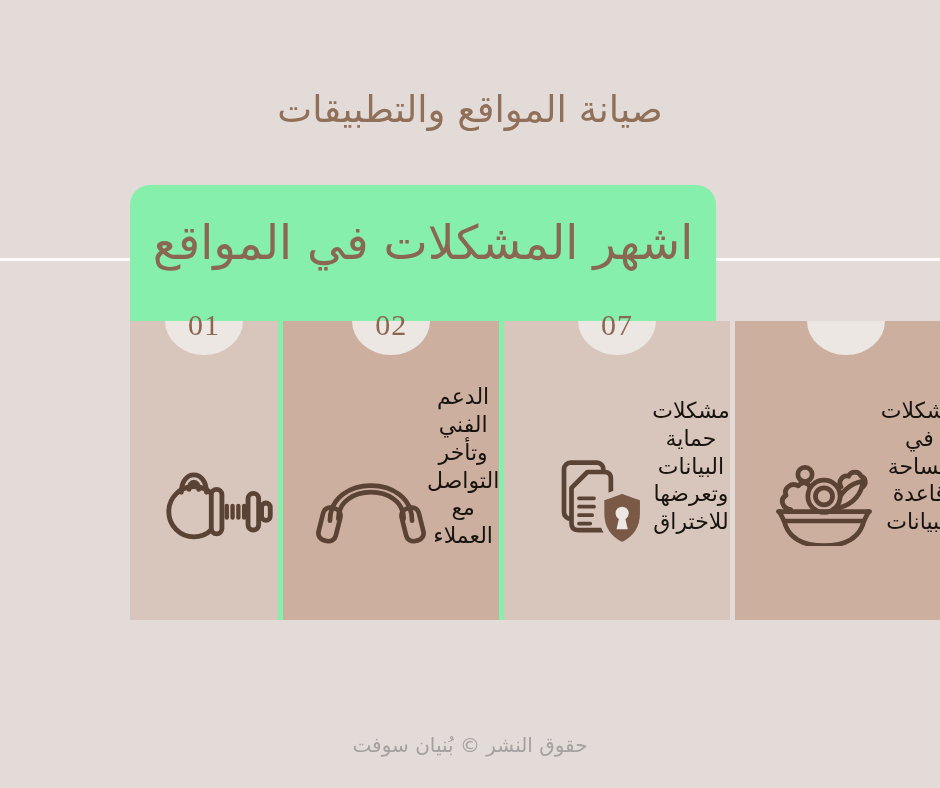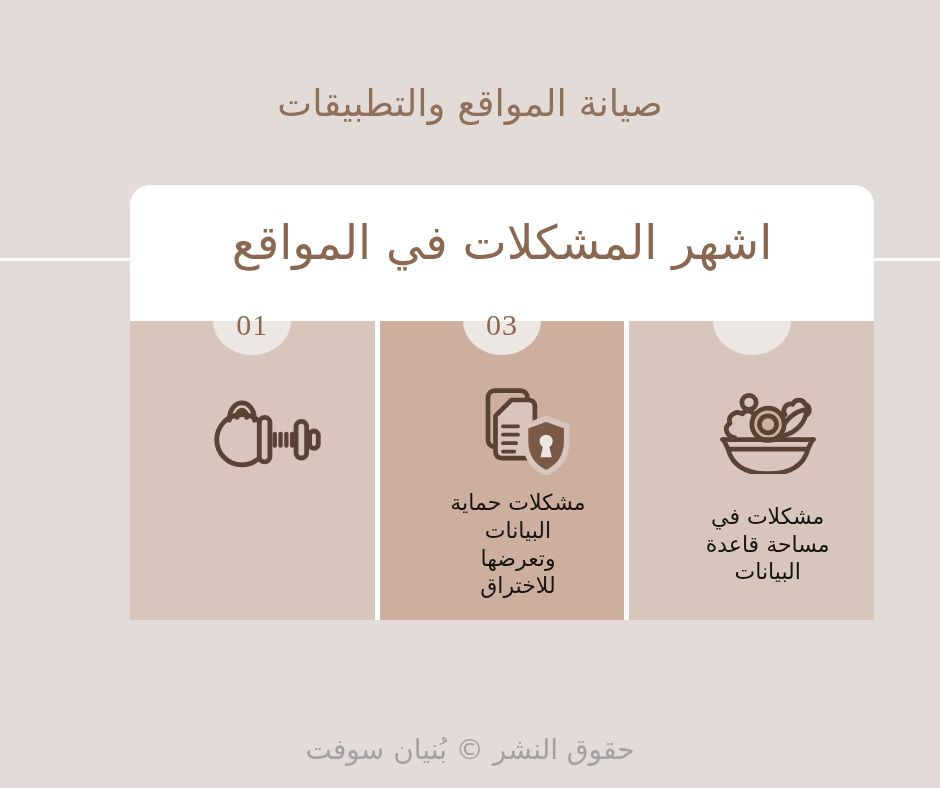--- a/index.html
+++ b/index.html
@@ -2,40 +2,40 @@
 <html lang="ar"><head>
 <meta charset="utf-8">
 <style>
   html,body{margin:0;padding:0;}
   body{
     width:940px;height:788px;position:relative;overflow:hidden;
     background:#e3dbd7;
     font-family:"DejaVu Sans",sans-serif;
   }
   .top-heading{
-    position:absolute;top:82px;left:0;width:100%;
+    position:absolute;top:88px;left:0;width:100%;
     text-align:center;font-size:37px;font-weight:500;color:#91705a;
   }
   .divider{
     position:absolute;top:258px;left:0;width:100%;height:3px;background:#fcfbf9;
   }
   .panel{
-    position:absolute;left:130px;top:185px;width:744px;height:435px;
-    background:#ffffff;border-radius:20px 20px 0 0;
+    position:absolute;left:130px;top:185px;width:586px;height:435px;
+    background:#86efac;border-radius:20px 20px 0 0;
   }
   .panel-title{
     position:absolute;top:30px;left:0;width:100%;
     text-align:center;font-size:47px;font-weight:500;color:#8a6751;
   }
   .columns{
     position:absolute;left:0;bottom:0;width:100%;height:299px;
     display:flex;gap:5px;
   }
   .column{
-    flex:1;position:relative;display:flex;flex-direction:column;align-items:center;padding-left:32px;
+    flex:1;position:relative;display:flex;flex-direction:row;align-items:center;padding-left:32px;
   }
   .column:nth-child(odd){background:#d8c5bb;}
   .column:nth-child(even){background:#cdafa0;}
   .notch{
     position:absolute;top:0;left:50%;transform:translateX(-50%);
     width:78px;height:34px;background:#ece7e2;
     border-radius:0 0 50% 50% / 0 0 100% 100%;
   }
   .num{
     position:absolute;top:-13px;left:0;width:100%;text-align:center;
@@ -49,21 +49,21 @@
   .col-text-wrap{
     flex:1;width:100%;display:flex;align-items:center;justify-content:center;
     padding-bottom:8px;
   }
   .col-text{
     white-space:pre-line;text-align:center;direction:rtl;
     font-size:22px;line-height:1.26;color:#17140f;font-weight:500;
   }
   .footer{
     position:absolute;top:733px;left:0;width:100%;
-    text-align:center;font-size:28px;color:#a4a1a2;
+    text-align:center;font-size:20px;color:#a4a1a2;
   }
   svg{display:block;}
 </style>
 </head>
 <body>
 
 <div class="top-heading" dir="rtl">صيانة المواقع والتطبيقات</div>
 
 <div class="divider"></div>
 
@@ -84,24 +84,41 @@
           <line x1="67" y1="46" x2="67" y2="58" stroke-width="4.5"></line>
           <line x1="73" y1="46" x2="73" y2="58" stroke-width="4.5"></line>
           <line x1="79" y1="46" x2="79" y2="58" stroke-width="4.5"></line>
           <line x1="85" y1="46" x2="85" y2="58" stroke-width="4.5"></line>
           <rect x="89" y="33" width="11" height="38" rx="5.5" fill="#d8c5bb"></rect>
           <rect x="103" y="43" width="9" height="18" rx="4.5" fill="#d8c5bb"></rect>
         </svg>
       </div>
     </div>
 
+    <div class="column">
+      <div class="notch"></div>
+      <div class="num">02</div>
+      <div class="icon-wrap">
+        <svg width="112" height="86" viewBox="0 0 120 92" fill="none" stroke="#5a4334" stroke-width="5" stroke-linecap="round" stroke-linejoin="round">
+          <path d="M16,66 C16,16 104,16 104,66"></path>
+          <path d="M25,64 C25,26 95,26 95,64"></path>
+          <rect x="6" y="52" width="19" height="36" rx="8" transform="rotate(14 15.5 70)"></rect>
+          <rect x="95" y="52" width="19" height="36" rx="8" transform="rotate(-14 104.5 70)"></rect>
+        </svg>
+      </div>
+      <div class="col-text-wrap">
+        <div class="col-text">الدعم الفني
+وتأخر التواصل
+مع العملاء</div>
+      </div>
+    </div>
 
     <div class="column">
       <div class="notch"></div>
-      <div class="num">03</div>
+      <div class="num">07</div>
       <div class="icon-wrap">
         <svg width="116" height="90" viewBox="0 0 120 96" fill="none" stroke="#5a4334" stroke-width="5" stroke-linecap="round" stroke-linejoin="round">
           <rect x="28" y="6" width="42" height="60" rx="7"></rect>
           <path d="M53,16 L71,16 Q78,16 78,23 L78,71 Q78,78 71,78 L43,78 Q36,78 36,71 L36,33 Z" fill="#d8c5bb"></path>
           <path d="M44,44 H60 M44,53 H60 M44,62 H58 M44,71 H56" stroke-width="4"></path>
           <path d="M90,36 C98,39 106,42 112,44 L112,60 C112,78 103,88 90,94 C77,88 68,78 68,60 L68,44 C74,42 82,39 90,36 Z" fill="#7a5a47" stroke="#d8c5bb" stroke-width="6"></path>
           <circle cx="90" cy="60" r="7" fill="#ece7e3" stroke="none"></circle>
           <path d="M87,64 L84,77 L96,77 L93,64 Z" fill="#ece7e3" stroke="none"></path>
         </svg>
       </div>

